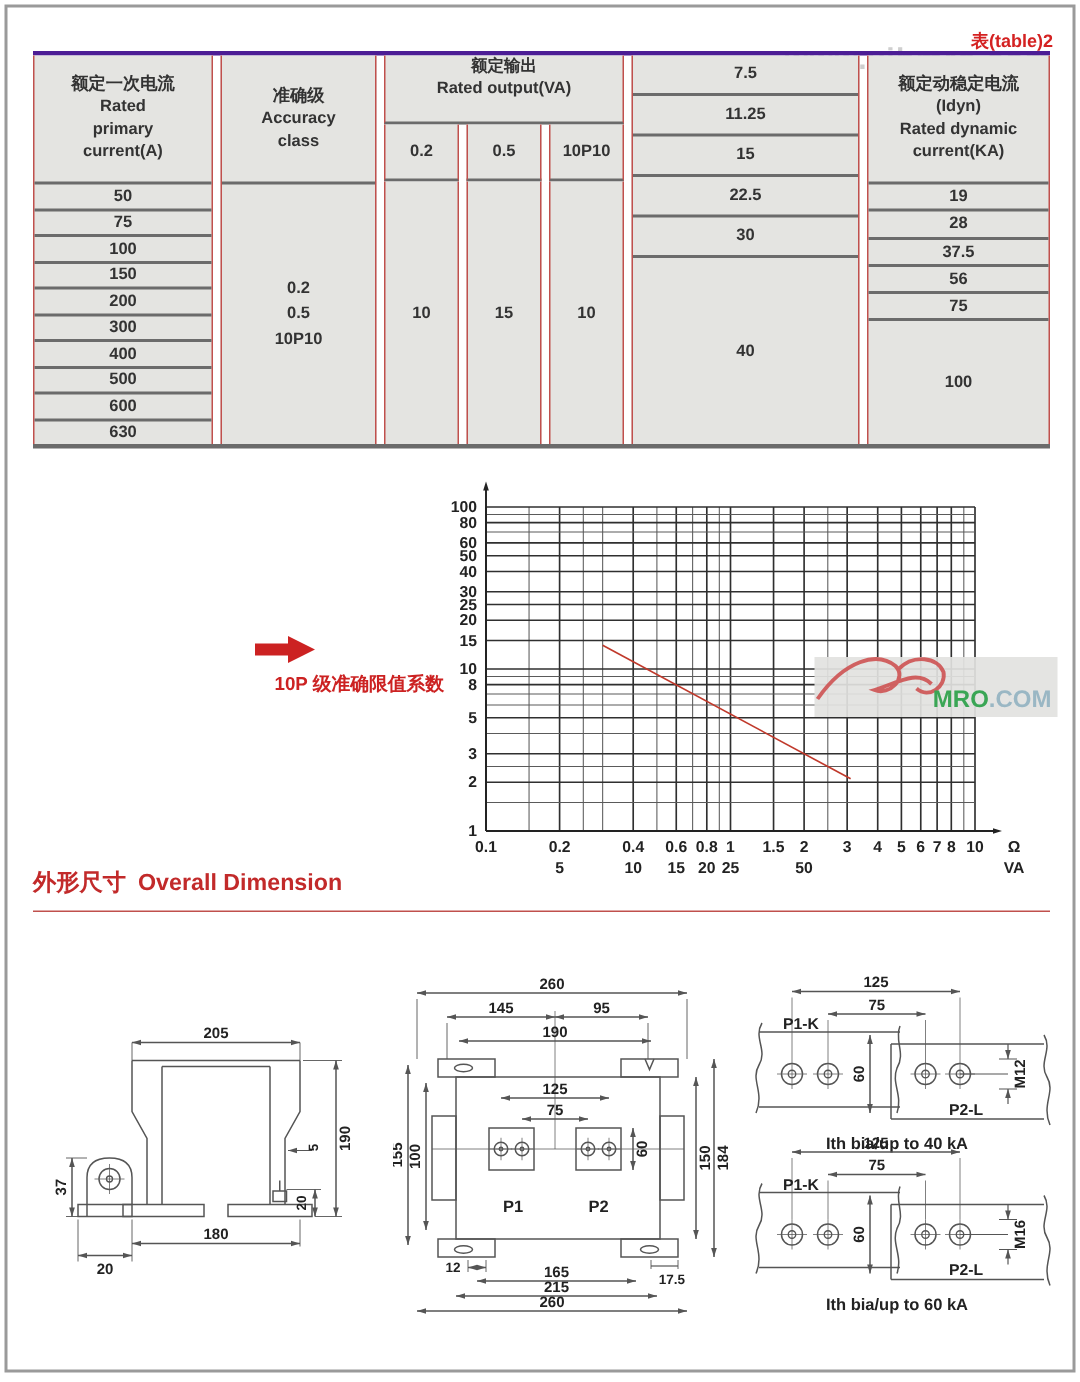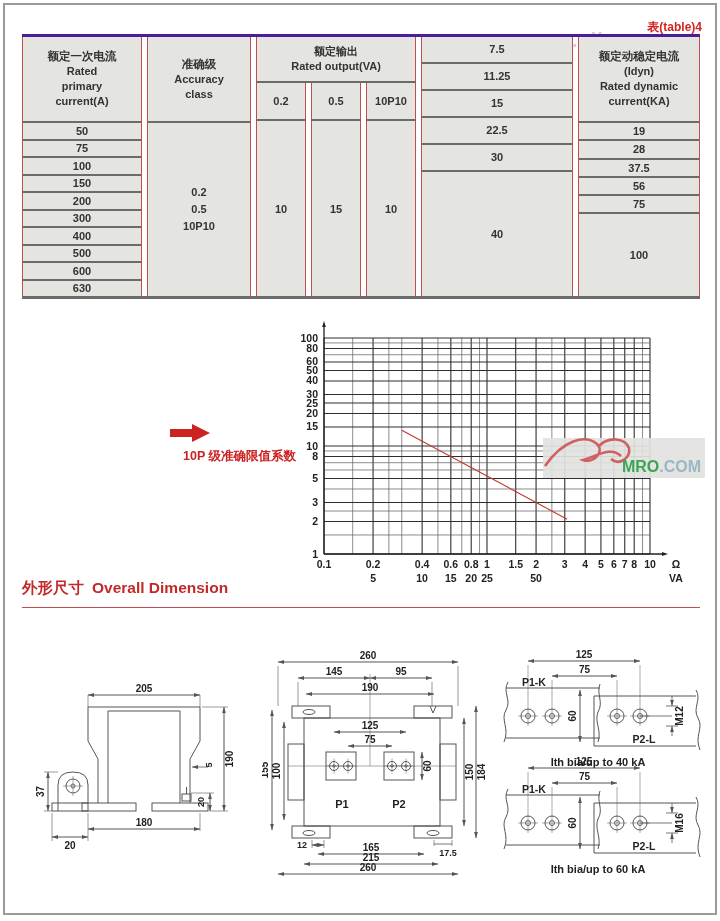--- a/index.html
+++ b/index.html
@@ -17,21 +17,21 @@
        align-items:center;font-weight:700;font-size:11px;color:#333;text-align:center;line-height:15px;flex:none;}
   .hdr .zh{font-size:11.5px;}
   .body{flex:1;display:flex;flex-direction:column;}
   .row{flex:1;display:flex;align-items:center;justify-content:center;border-bottom:2px solid #6b6b6b;
        font-weight:700;font-size:11px;color:#333;}
   .row:last-child{border-bottom:none;}
   .merged{flex:5;display:flex;align-items:center;justify-content:center;font-weight:700;font-size:11px;color:#333;}
   .stack{flex:1;display:flex;flex-direction:column;align-items:center;justify-content:center;
          font-weight:700;font-size:11px;color:#333;line-height:17px;}
   .c3top{height:46px;border-bottom:2px solid #6b6b6b;background:#e4e4e1;border-left:1px solid #c0504d;
-         border-right:1px solid #c0504d;display:flex;flex-direction:column;justify-content:center;align-items:center;
+         border-right:1px solid #c0504d;display:flex;flex-direction:column;justify-content:flex-start;align-items:center;
          font-weight:700;font-size:11px;color:#333;line-height:15px;box-sizing:border-box;flex:none;}
   .subrow{display:flex;gap:5px;flex:none;height:38px;}
   .subrow.grow{flex:1;height:auto;}
   .sub{flex:1;background:#e4e4e1;border-left:1px solid #c0504d;border-right:1px solid #c0504d;
        border-bottom:2px solid #6b6b6b;display:flex;align-items:center;justify-content:center;
        font-weight:700;font-size:11px;color:#333;box-sizing:border-box;}
   .subrow.grow .sub{border-bottom:none;}
   
   .chart{position:absolute;left:278px;top:316px;width:436px;height:292px;}
   .brandwm{position:absolute;left:543px;top:438px;width:162px;height:40px;background:rgba(226,226,223,.92);z-index:3;}
@@ -46,21 +46,21 @@
   .sect .en{margin-left:8px;}
   .sectline{position:absolute;left:22px;top:607px;width:678px;height:1px;background:#c0504d;}
   .dwg{position:absolute;}
   svg text{font-family:"Liberation Sans",sans-serif;}
 </style>
 </head>
 <body>
 
 <div class="frame"></div>
 <div class="wm">www.vibmro.com</div>
-<div class="tabletag">表(table)4</div>
+<div class="tabletag">表(table)2</div>
 
 <div class="spec">
   <div class="col" style="width:120px;">
     <div class="hdr">
       <span class="zh">额定一次电流</span>
       <span>Rated</span>
       <span>primary</span>
       <span>current(A)</span>
     </div>
     <div class="body" id="c1body">

